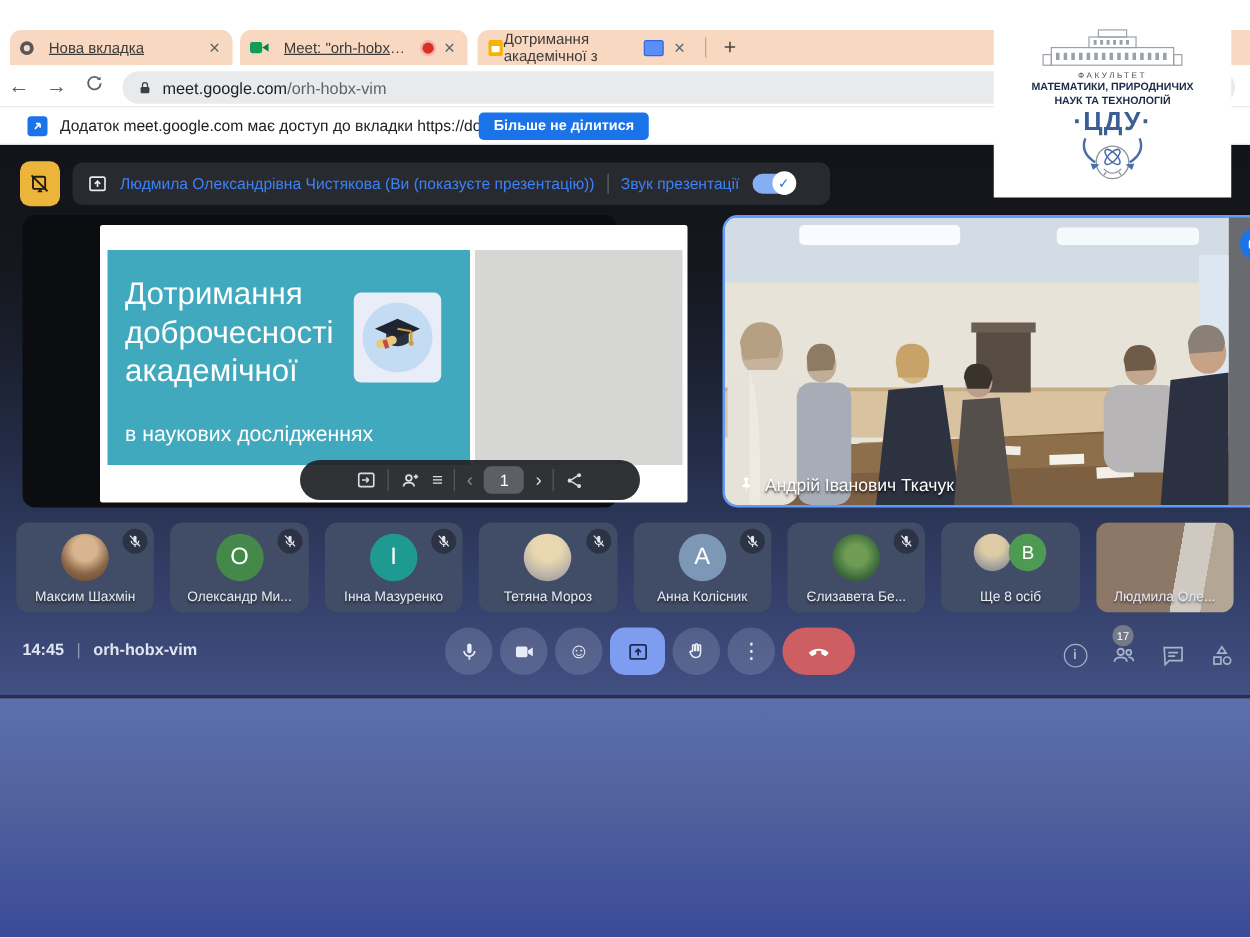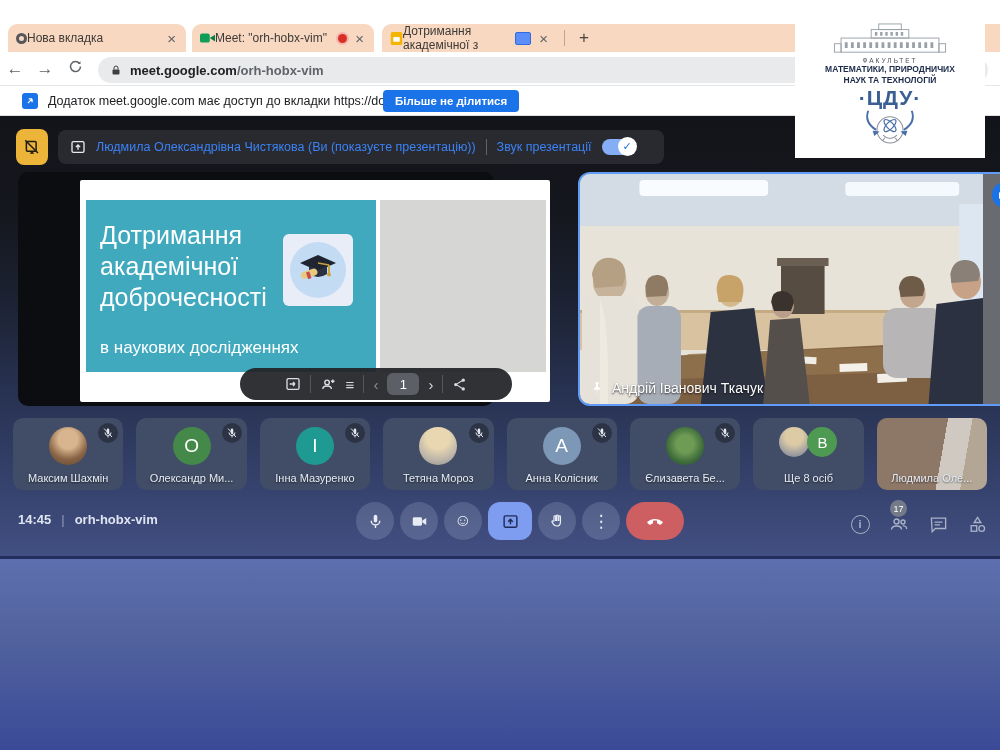--- a/index.html
+++ b/index.html
@@ -5,36 +5,36 @@
   html,body{margin:0;padding:0;background:#fff;}
   .screen{position:relative;width:1000px;height:750px;overflow:hidden;
     font-family:"Liberation Sans","DejaVu Sans",sans-serif;background:#fff;}
   .abs{position:absolute;}
 
   
   .titlebar{left:0;top:0;width:1000px;height:24px;background:#fff;}
   .tabs-band{left:0;top:24px;width:1000px;height:28px;background:#fff;}
   .tab{position:absolute;top:0;height:28px;background:#f8d8c1;border-radius:9px 9px 0 0;
     display:flex;align-items:center;padding:0 8px;box-sizing:border-box;color:#3d3a37;font-size:12px;}
-  .tab .title{white-space:nowrap;overflow:hidden;text-overflow:ellipsis;flex:1;margin:0 0;}
+  .tab .title{white-space:nowrap;overflow:hidden;text-overflow:ellipsis;flex:1;margin:0 12px;text-decoration:underline;}
   .tab-close{color:#5f6368;font-size:15px;line-height:1;padding:0 2px;cursor:default;}
   .chrome-ring{width:11px;height:11px;border:3px solid #54575b;border-radius:50%;box-sizing:border-box;flex:none;}
   .rec-dot{width:9px;height:9px;border-radius:50%;background:#d93025;box-shadow:0 0 0 2px #f3b6ae;margin:0 6px 0 2px;flex:none;}
   .share-mini{width:14px;height:11px;background:#5b8ef7;border-radius:2px;border:1px solid #2f6ae0;margin:0 6px 0 2px;flex:none;}
   .band3{left:382px;right:0;top:0;position:absolute;height:28px;background:#f8d8c1;border-radius:9px 0 0 0;display:flex;align-items:center;}
   .band3 .tabpart{display:flex;align-items:center;padding:0 8px;width:176px;box-sizing:border-box;color:#3d3a37;font-size:12px;}
   .vsep{width:1px;height:16px;background:#c7a48c;margin:0 6px;}
   .newtab-btn{font-size:17px;color:#4a443f;padding:0 8px;}
 
   .toolbar{left:0;top:52px;width:1000px;height:34px;background:#fff;border-bottom:1px solid #e4e6e8;box-sizing:border-box;
     display:flex;align-items:center;}
   .nav-glyph{font-size:17px;color:#5f6368;width:30px;text-align:center;}
   .addr-pill{position:absolute;left:98px;top:5px;width:890px;height:26px;background:#e9eaec;border-radius:13px;
     display:flex;align-items:center;padding:0 12px;box-sizing:border-box;}
-  .url{font-size:13px;color:#202124;margin-left:8px;white-space:nowrap;font-weight:bold;}
+  .url{font-size:13px;color:#202124;margin-left:8px;white-space:nowrap;}
   .url .path{color:#5f6368;}
 
   .notifbar{left:0;top:86px;width:1000px;height:30px;background:#fff;border-bottom:1px solid #e0e0e0;box-sizing:border-box;}
   .notif-icon{left:22px;top:7px;width:16px;height:16px;background:#1a73e8;border-radius:3px;display:flex;align-items:center;justify-content:center;}
   .notif-text{left:48px;top:8px;font-size:12.5px;color:#202124;white-space:nowrap;}
   .btn-blue{left:383px;top:4px;height:22px;background:#1a73e8;color:#fff;border-radius:4px;font-size:11.5px;font-weight:bold;
     display:flex;align-items:center;padding:0 12px;}
   .btn-outline{left:508px;top:4px;height:22px;background:#fff;border:1px solid #dadce0;color:#1a73e8;border-radius:4px;
     font-size:11.5px;font-weight:bold;display:flex;align-items:center;padding:0 12px;box-sizing:border-box;}
 
@@ -221,22 +221,22 @@
       </span>
     </div>
     <div class="abs white-dash"></div>
 
     <div class="abs pres-tile">
       <div class="abs slide">
         <div class="abs teal" style="background: rgb(65, 169, 189);"></div>
         <div class="abs gray-panel"></div>
         <div class="abs slide-title">
           <div>Дотримання</div>
+          <div>доброчесності</div>
           <div>академічної</div>
-          <div>доброчесності</div>
         </div>
         <div class="abs slide-sub">в наукових дослідженнях</div>
         <div class="abs cap-card">
           <div class="cap-circle">
             <svg width="40" height="34" viewBox="0 0 40 34">
               <polygon points="20,2 38,10 20,18 2,10" fill="#1f2430"></polygon>
               <path d="M11 13v8q9 6 18 0v-8l-9 4z" fill="#2a3040"></path>
               <line x1="20" y1="10" x2="31" y2="12" stroke="#caa23f" stroke-width="1.5"></line>
               <line x1="31" y1="12" x2="31" y2="20" stroke="#caa23f" stroke-width="2"></line>
               <circle cx="31" cy="21.5" r="2" fill="#caa23f"></circle>

